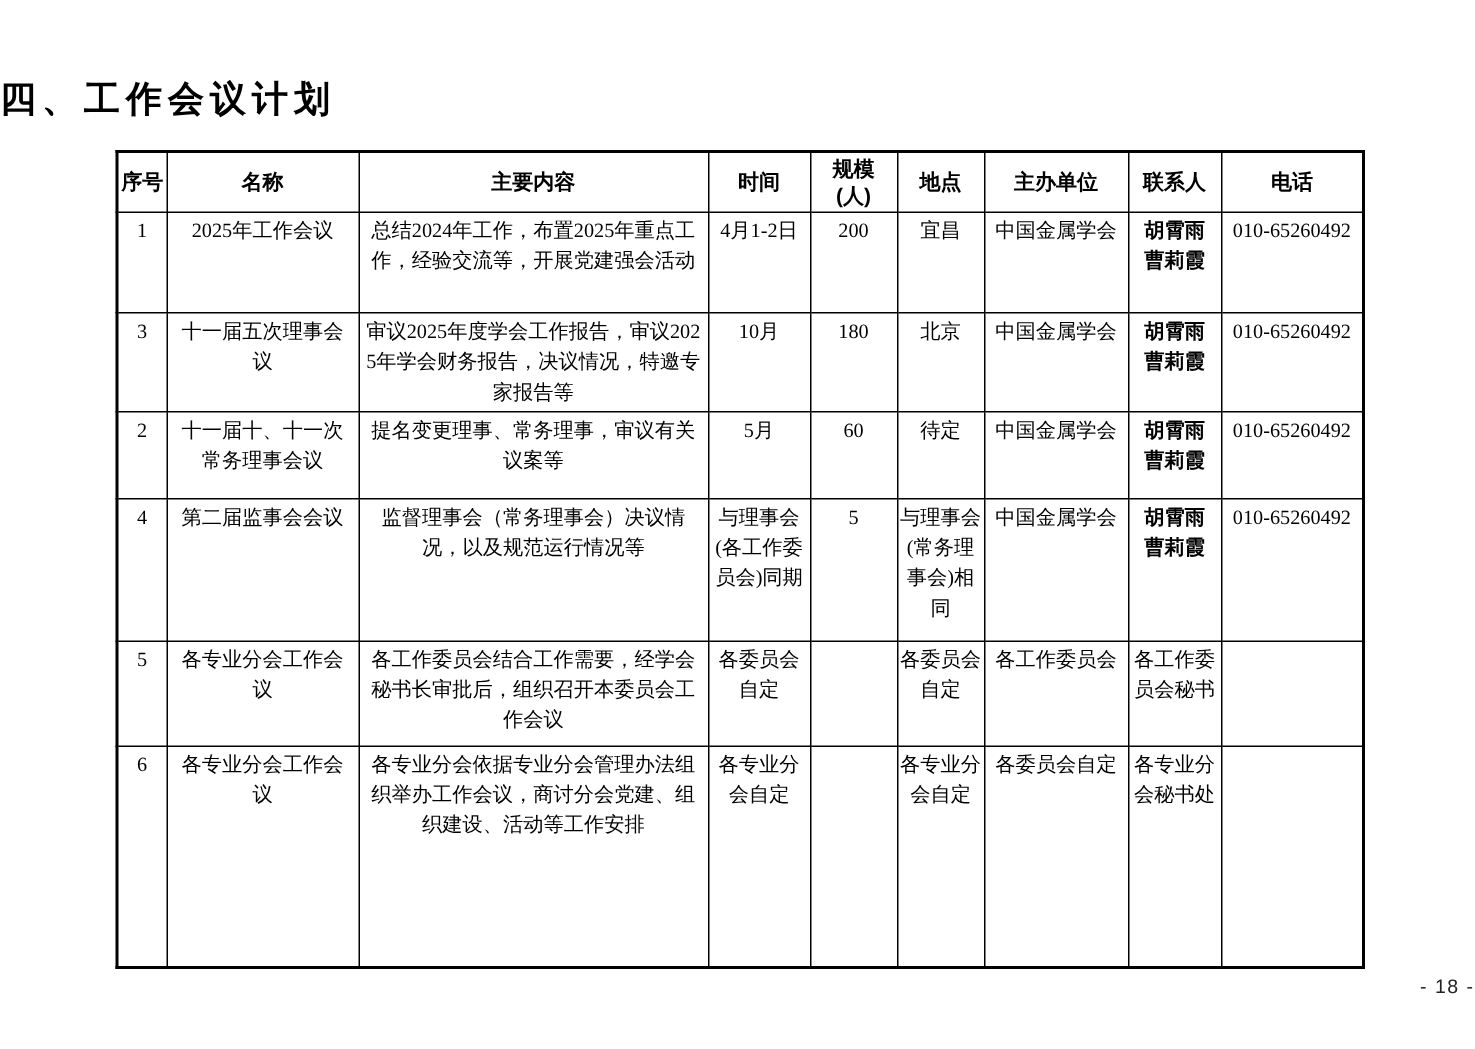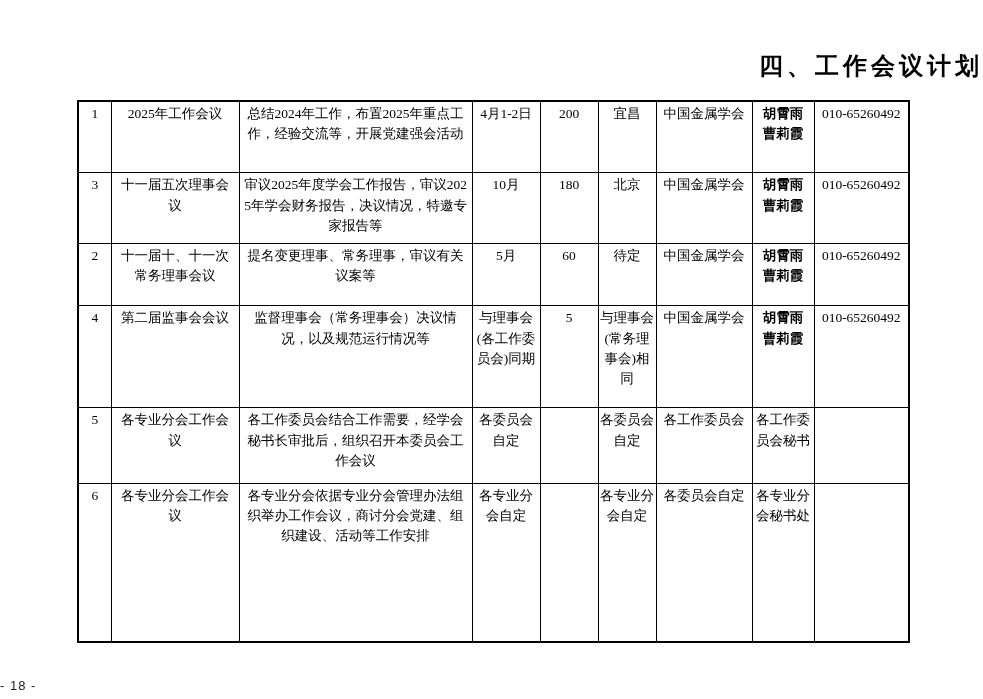--- a/index.html
+++ b/index.html
@@ -11,21 +11,21 @@
   }
   .page {
     position: relative;
     width: 983px; height: 699px;
     background: #ffffff;
     overflow: hidden;
   }
   .doc-title {
     position: absolute;
     top: 50px; left: 0; width: 100%;
-    text-align: right;
+    text-align: left;
     font-family: "Liberation Sans", "DejaVu Sans", sans-serif;
     font-weight: bold;
     font-size: 24px;
     letter-spacing: 4px;
     color: #000;
   }
   table.plan {
     position: absolute;
     left: 77px; top: 100px;
     width: 831px; height: 543px;
@@ -62,26 +62,25 @@
   tr.r3 { height: 58px; }
   tr.r4 { height: 95px; }
   tr.r5 { height: 70px; }
   tr.r6 { height: 148px; }
   td.c-center { text-align: center; padding: 2px 1px; }
   td.c-left   { text-align: center; }
   td.c-pre    { white-space: pre-line; font-weight: bold; }
   .page-number {
     position: absolute;
     top: 650px; left: 0; width: 100%;
-    text-align: left;
+    text-align: right;
     font-family: "Liberation Sans", "DejaVu Sans", sans-serif;
     font-size: 13px;
     color: #222;
     letter-spacing: 1px;
-    margin-top: 28px;
   }
 </style>
 </head>
 <body>
 
 <div class="page">
 
   <div class="doc-title">四、工作会议计划</div>
 
   <table class="plan">
@@ -90,20 +89,32 @@
         <col style="width:128px">
         <col style="width:233px">
       <col style="width:68px">
         <col style="width:58px">
         <col style="width:58px">
       <col style="width:96px">
         <col style="width:62px">
         <col style="width:95px">
     </colgroup>
     <tbody>
+      <tr class="hdr">
+        <th>序号</th>
+        <th>名称</th>
+        <th>主要内容</th>
+        <th>时间</th>
+        <th>规模
+(人)</th>
+        <th>地点</th>
+        <th>主办单位</th>
+        <th>联系人</th>
+        <th>电话</th>
+      </tr>
 
       <tr class="r1">
         <td class="c-center">1</td>
         <td class="c-left">2025年工作会议</td>
         <td class="c-left">总结2024年工作，布置2025年重点工作，经验交流等，开展党建强会活动</td>
         <td class="c-center">4月1-2日</td>
         <td class="c-center">200</td>
         <td class="c-center">宜昌</td>
         <td class="c-left">中国金属学会</td>
         <td class="c-center c-pre">胡霄雨

